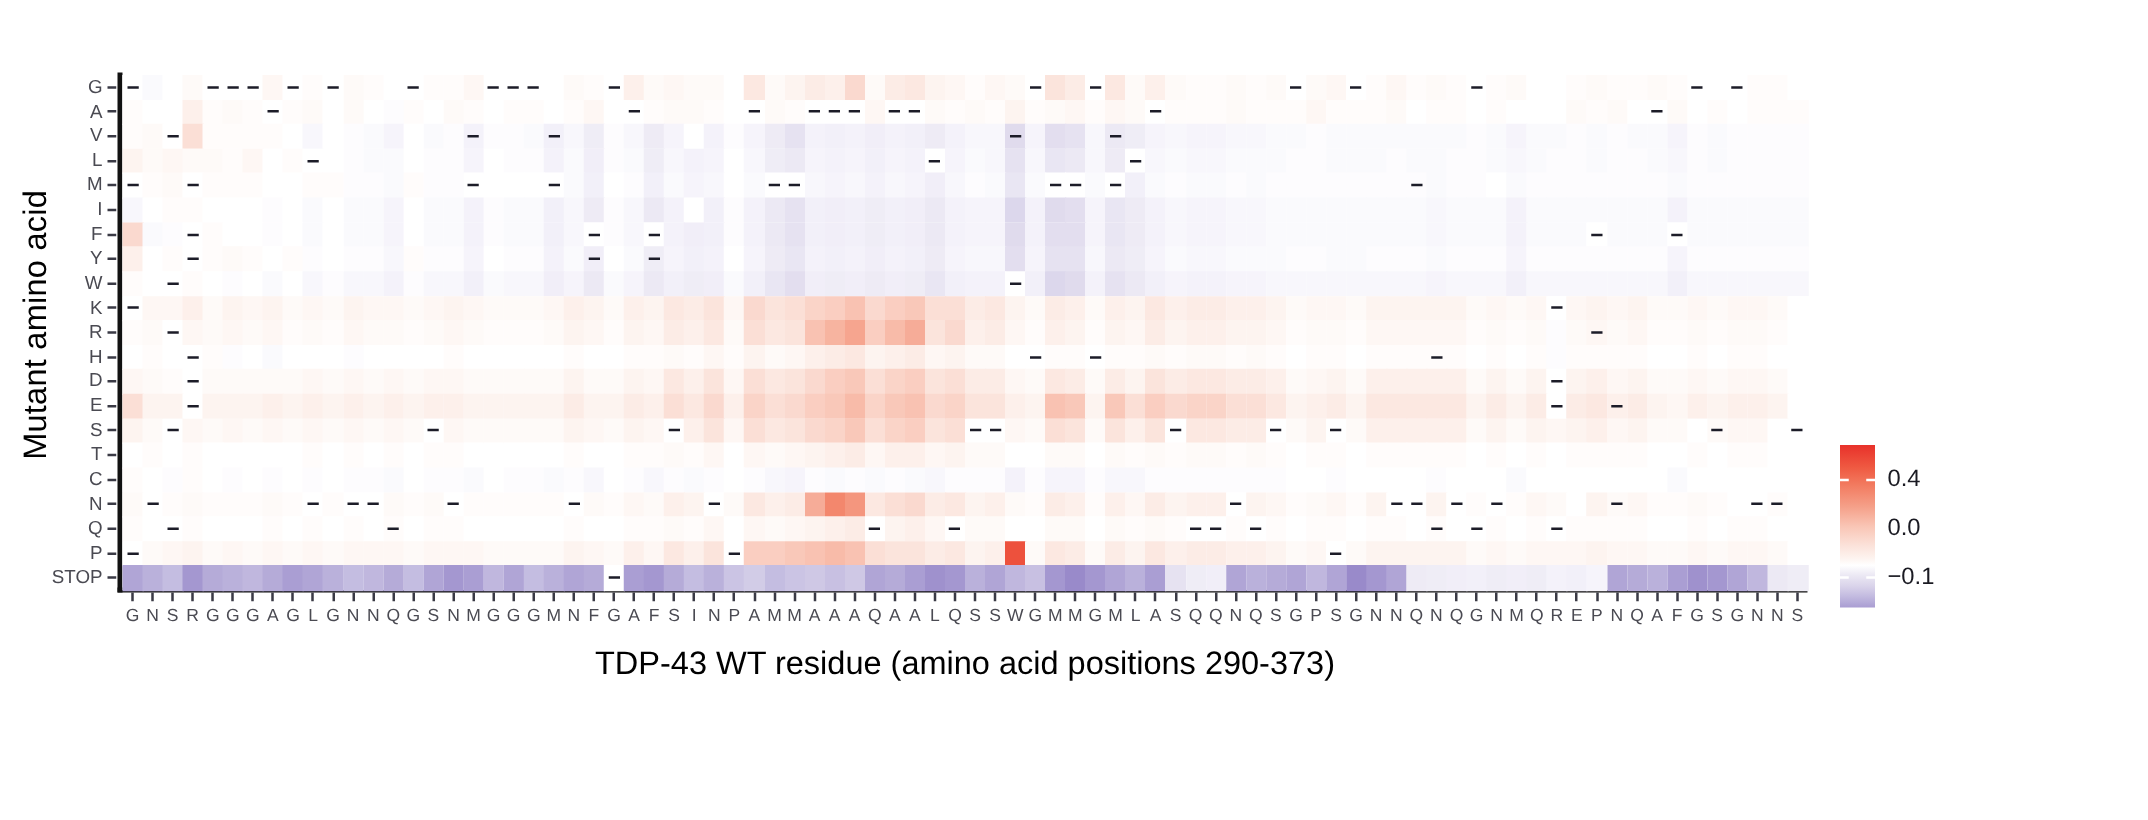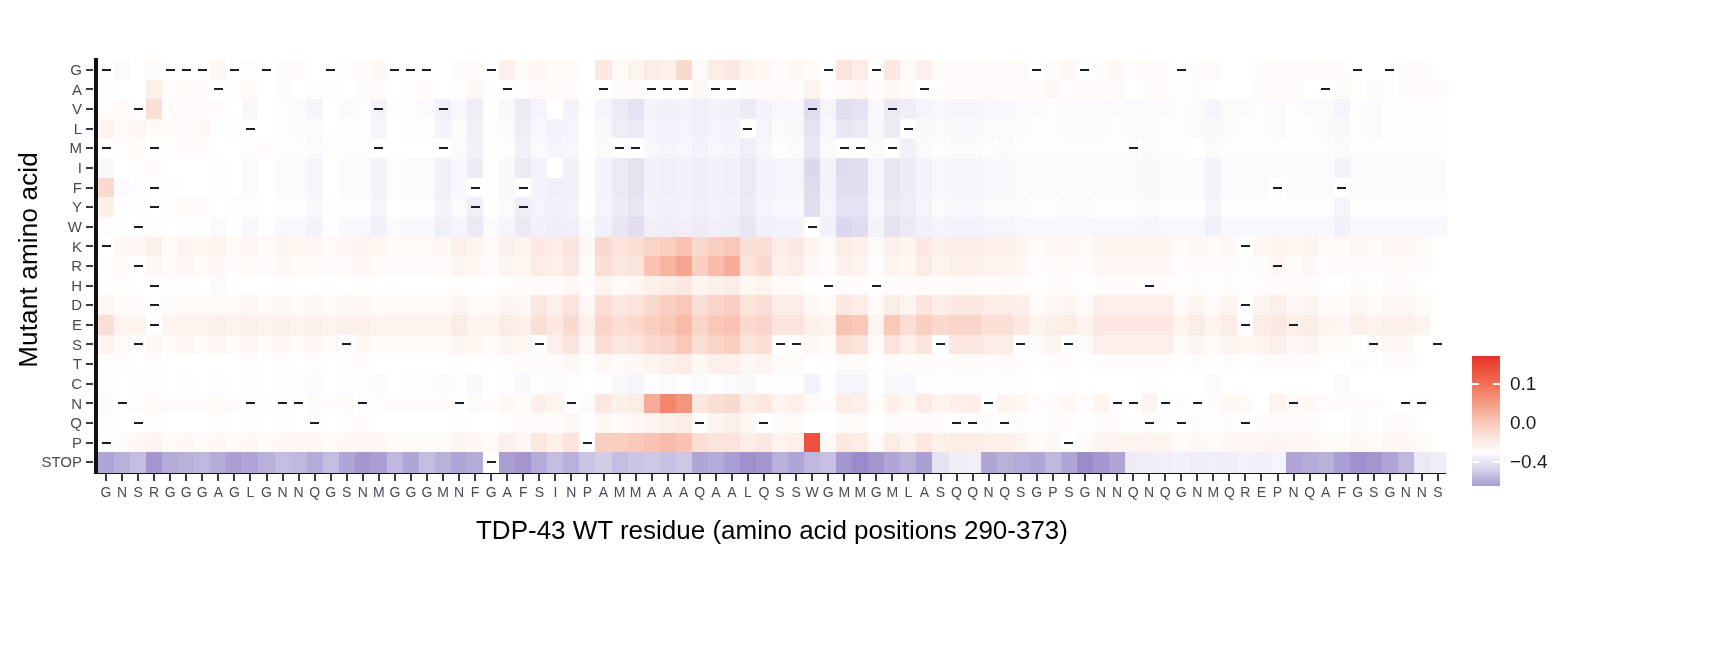--- a/index.html
+++ b/index.html
@@ -2186,20 +2186,20 @@
     </div>
 
   <div id="xtitle">
     <span>TDP-43 WT residue (amino acid positions 290-373)</span>
   </div>
 
   <div id="legend">
     <div id="legend-bar"></div>
   <div class="legend-tickline" style="left: 2px; top: 92.5758px; width: 7px;"></div>
       <div class="legend-tickline" style="left: 23px; top: 92.5758px; width: 7px;"></div>
-      <div class="legend-ticklabel" style="top: 83.5758px;">0.1</div>
+      <div class="legend-ticklabel" style="top: 83.5758px;">0.4</div>
       <div class="legend-ticklabel" style="top: 122.97px;">0.0</div>
       <div class="legend-tickline" style="left: 2px; top: 171.364px; width: 7px;"></div>
       <div class="legend-tickline" style="left: 23px; top: 171.364px; width: 7px;"></div>
-      <div class="legend-ticklabel" style="top: 162.364px;">−0.4</div>
+      <div class="legend-ticklabel" style="top: 162.364px;">−0.1</div>
     </div>
 
 </div>
 
 </body></html>

